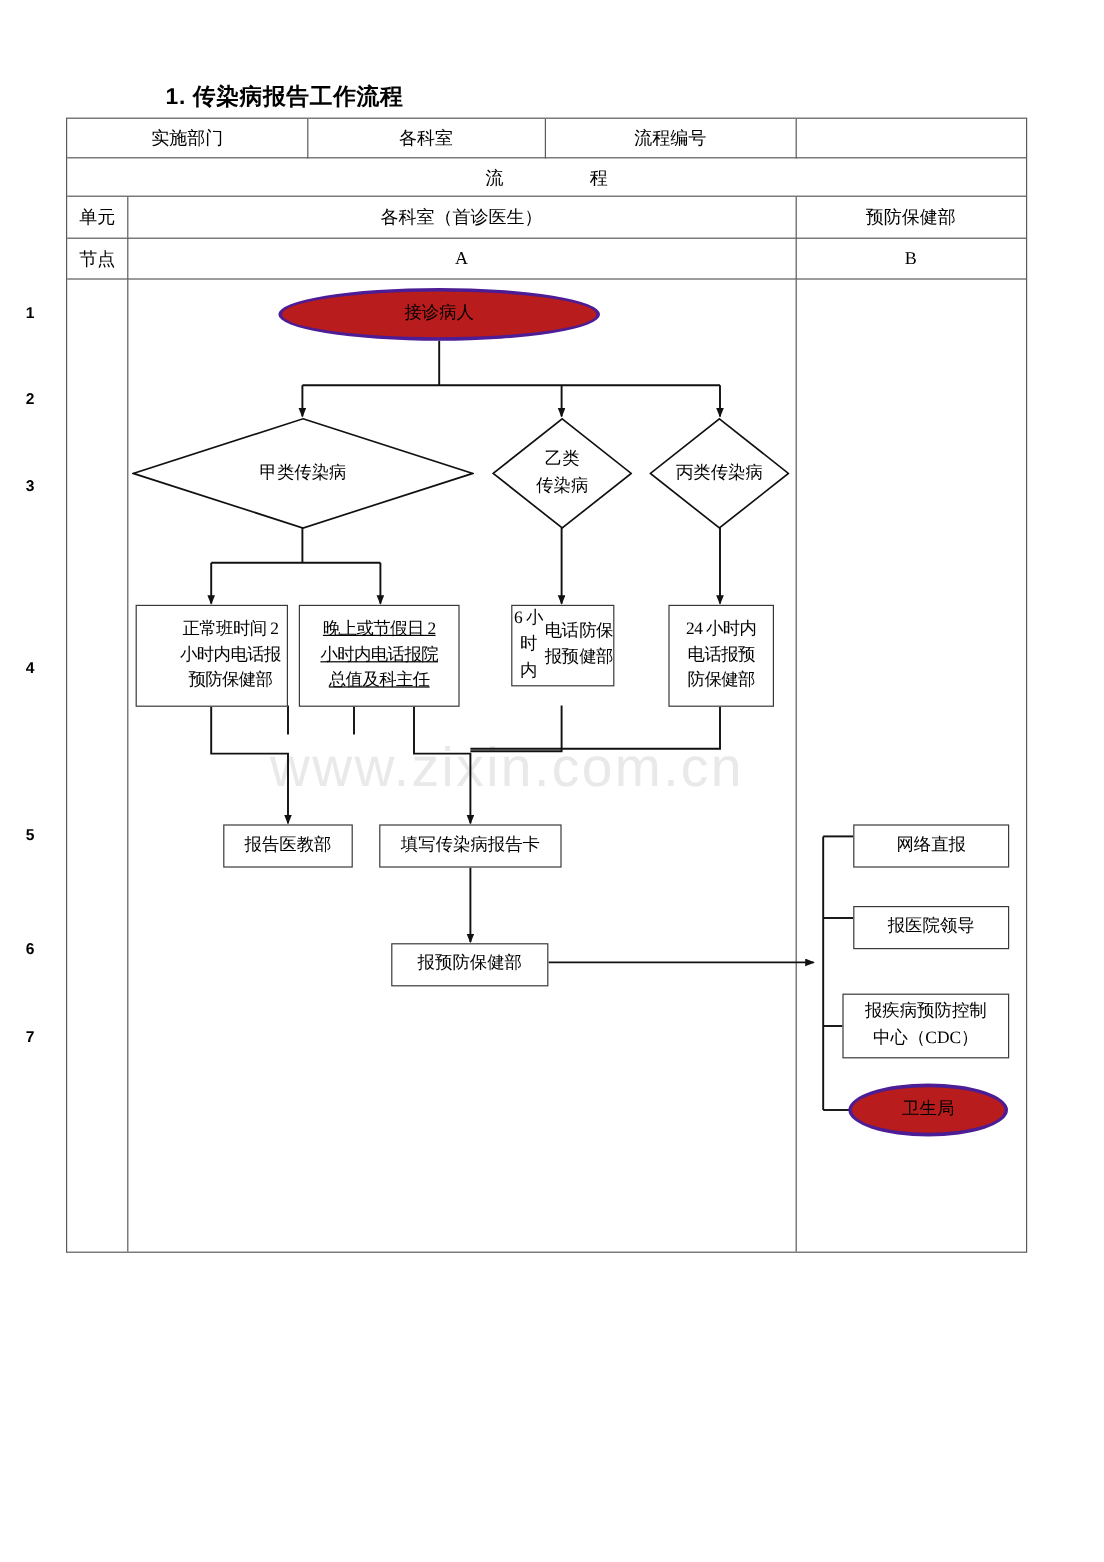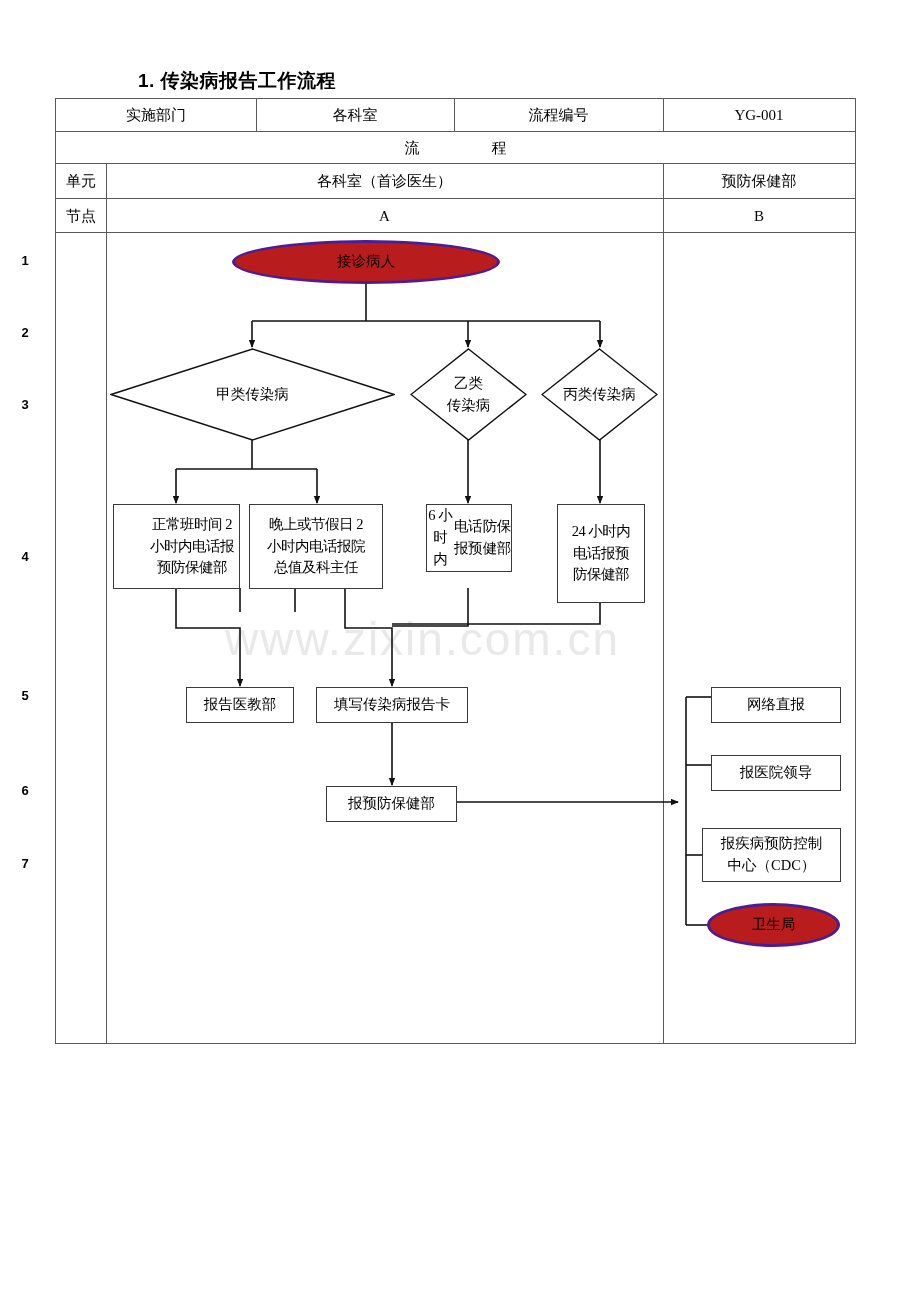--- a/index.html
+++ b/index.html
@@ -80,21 +80,20 @@
 <div id="doc-title">1. 传染病报告工作流程</div>
 
 <div id="watermark">www.zixin.com.cn</div>
 
 <div id="flow-table">
 
   <div class="tbl-row" id="row-dept">
     <div class="tbl-cell" style="left:0;width:200px;">实施部门</div>
     <div class="tbl-cell" style="left:200px;width:198px;">各科室</div>
     <div class="tbl-cell" style="left:398px;width:209px;">流程编号</div>
-    <div class="tbl-cell" style="left:607px;right:0;">YG-001</div>
     <div class="vline" style="left:200px;"></div>
     <div class="vline" style="left:398px;"></div>
     <div class="vline" style="left:607px;"></div>
     <div class="hline" style="bottom:0;"></div>
   </div>
 
   <div class="tbl-row" id="row-flow">
     <div class="tbl-cell" id="flow-label" style="left:0;right:0;">流　　程</div>
     <div class="hline" style="bottom:0;"></div>
   </div>
@@ -208,33 +207,33 @@
     <span>传染病</span>
   </div>
 </div>
 
 <div class="shape box" style="left:113px;top:504px;width:127px;height:85px;flex-direction:column;padding-left:31px;">
   <span class="tight">正常班时间 2</span>
   <span class="tight">小时内电话报</span>
   <span class="tight">预防保健部</span>
 </div>
 
-<div class="shape box" style="left:249px;top:504px;width:134px;height:85px;flex-direction:column;">
+<div class="shape box" style="left:249px;top:504px;width:134px;height:85px;flex-direction:column;text-decoration:underline;">
   <span class="tight">晚上或节假日 2</span>
   <span class="tight">小时内电话报院</span>
   <span class="tight">总值及科主任</span>
 </div>
 
 <div class="shape box" style="left:426px;top:504px;width:86px;height:68px;flex-direction:row;">
   <span class="tight">6 小时内</span>
   <span class="tight">电话报预</span>
   <span class="tight">防保健部</span>
 </div>
 
-<div class="shape box" style="left:557px;top:504px;width:88px;height:99px;flex-direction:column;text-align:right;">
+<div class="shape box" style="left:557px;top:504px;width:88px;height:85px;flex-direction:column;text-align:right;">
   <span class="tight">24 小时内</span>
   <span class="tight">电话报预</span>
   <span class="tight">防保健部</span>
 </div>
 
 <div class="shape box" style="left:186px;top:687px;width:108px;height:36px;">报告医教部</div>
 
 <div class="shape box" style="left:316px;top:687px;width:152px;height:36px;">填写传染病报告卡</div>
 
 <div class="shape box" style="left:326px;top:786px;width:131px;height:36px;">报预防保健部</div>

